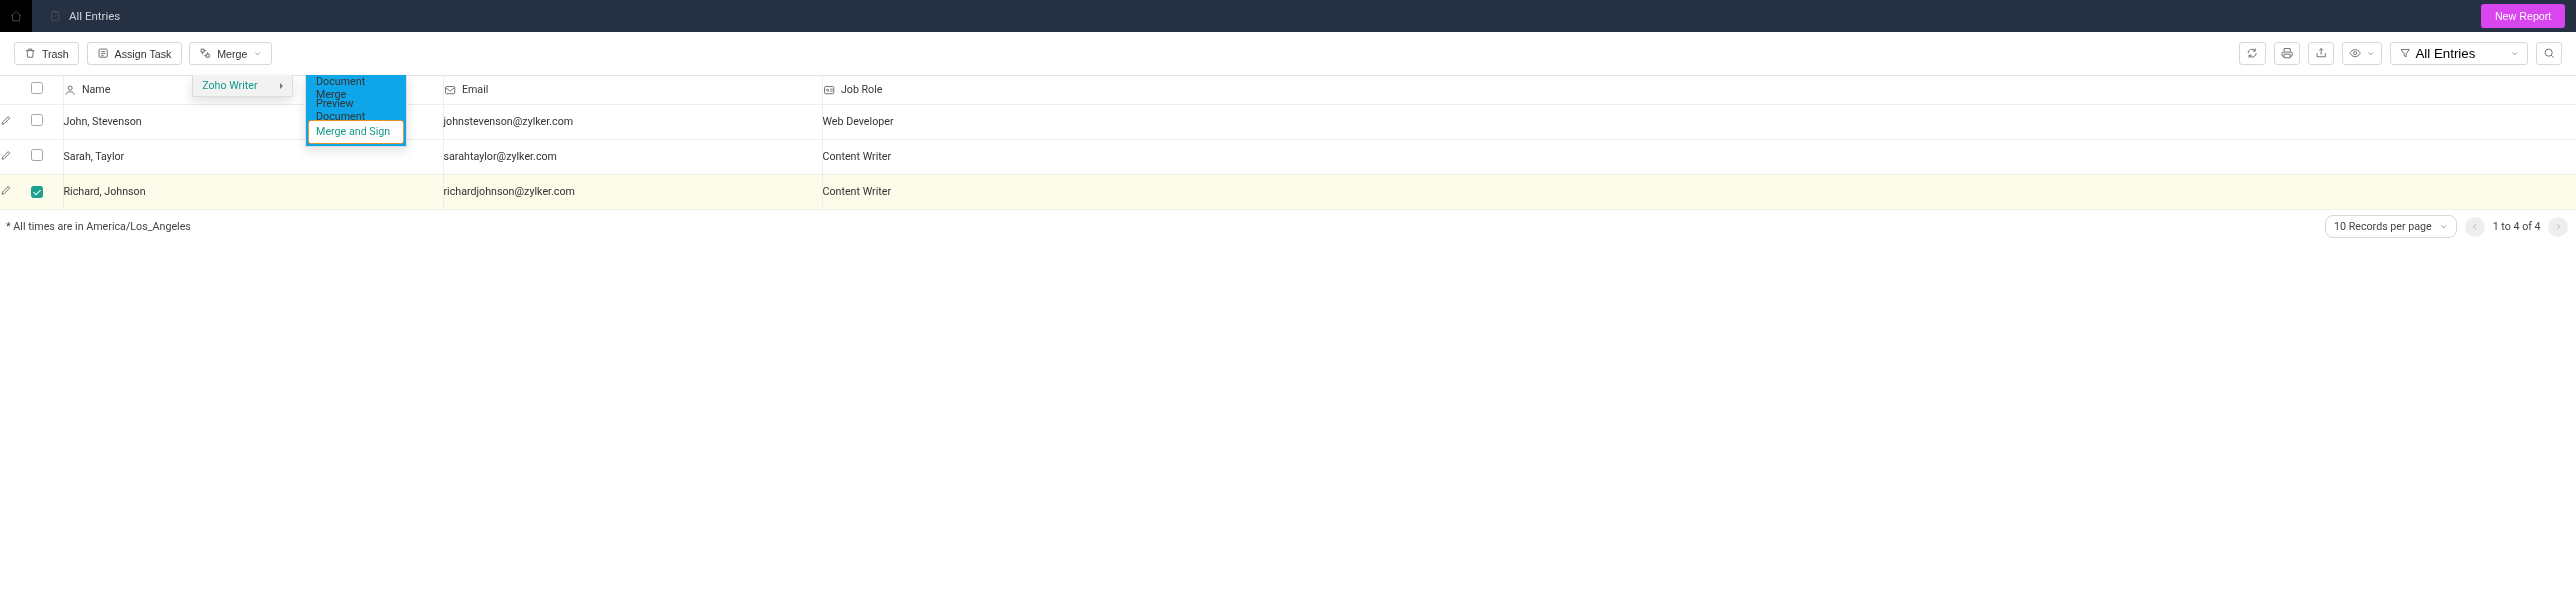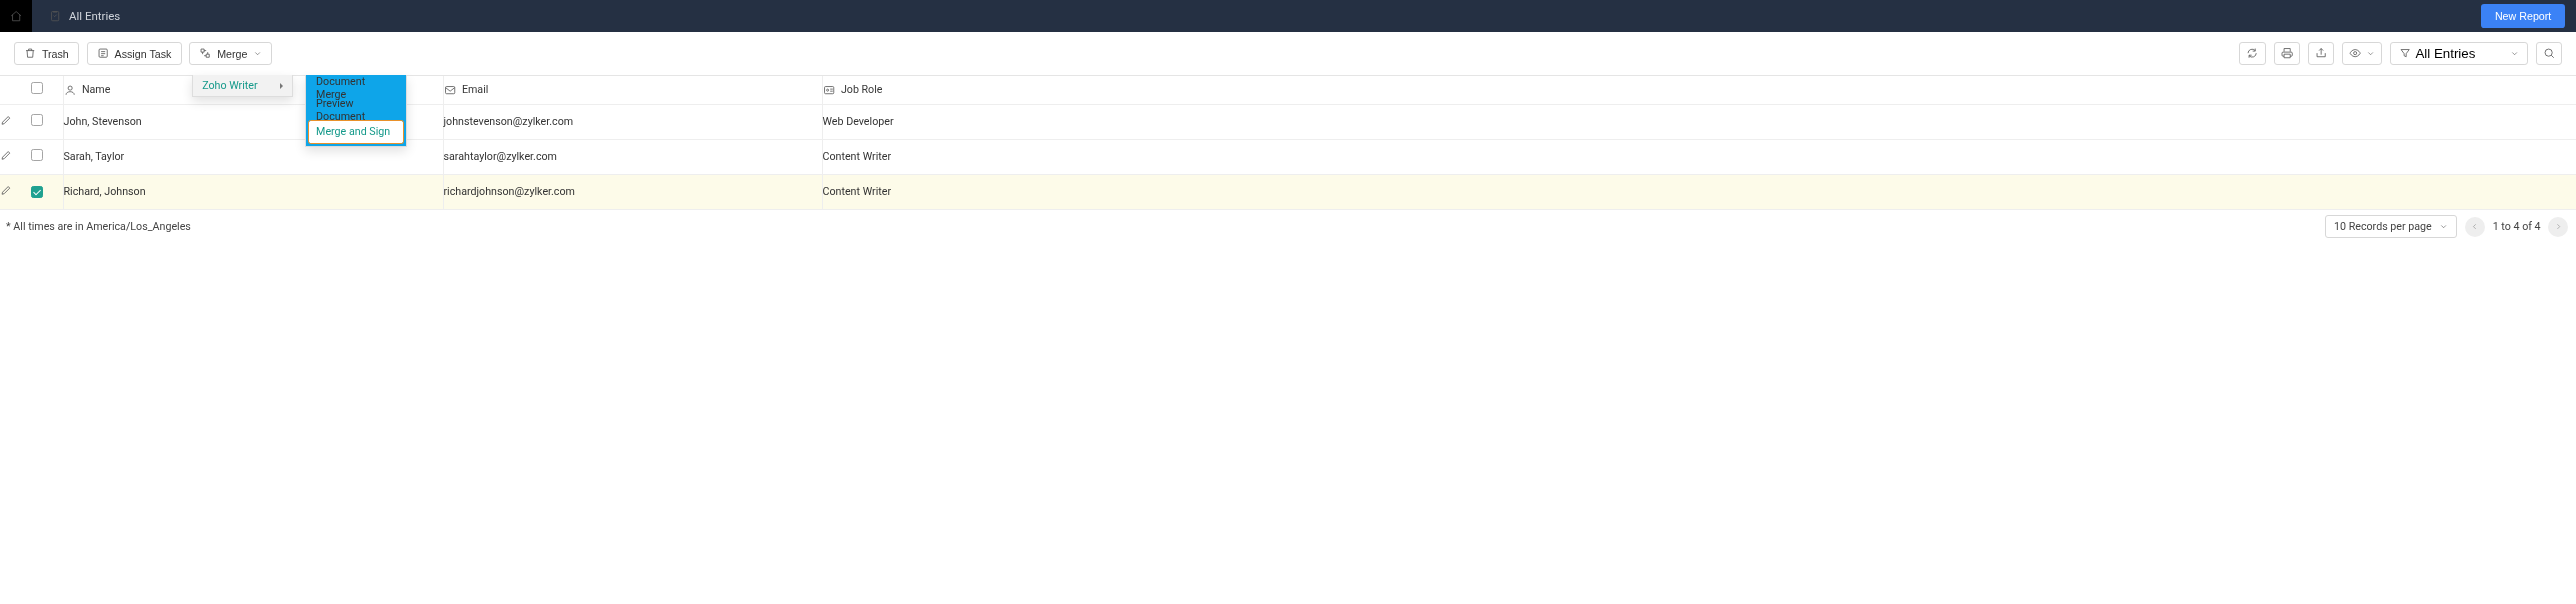--- a/index.html
+++ b/index.html
@@ -33,21 +33,21 @@
     align-items: center;
     gap: 7.7px;
     padding-left: 17px;
     flex: 1;
     color: #cfd3da;
     font-size: 11.5px;
   }
   .title-area svg { stroke: #cfd3da; }
   .new-report-btn {
     margin-right: 10.7px;
-    background: #3b82f6;
+    background: #d946ef;
     color: #fff;
     border: none;
     border-radius: 3.1px;
     height: 24.5px;
     padding: 0 14px;
     font-size: 10.7px;
     font-weight: 500;
     cursor: pointer;
   }
 
@@ -186,21 +186,21 @@
     font-size: 10.7px;
     color: #444;
   }
   .footer .right { margin-left: auto; display: flex; align-items: center; gap: 7.7px; }
   .pager {
     display: inline-flex;
     align-items: center;
     gap: 7.7px;
     height: 23px;
     border: 0.8px solid #d7d7d7;
-    border-radius: 3px;
+    border-radius: 8px;
     padding: 0 7.7px;
     font-size: 10.7px;
   }
   .circ {
     width: 20px; height: 20px;
     border-radius: 50%;
     background: #eee;
     display: inline-flex; align-items: center; justify-content: center;
   }
   .circ svg { stroke: #888; }

